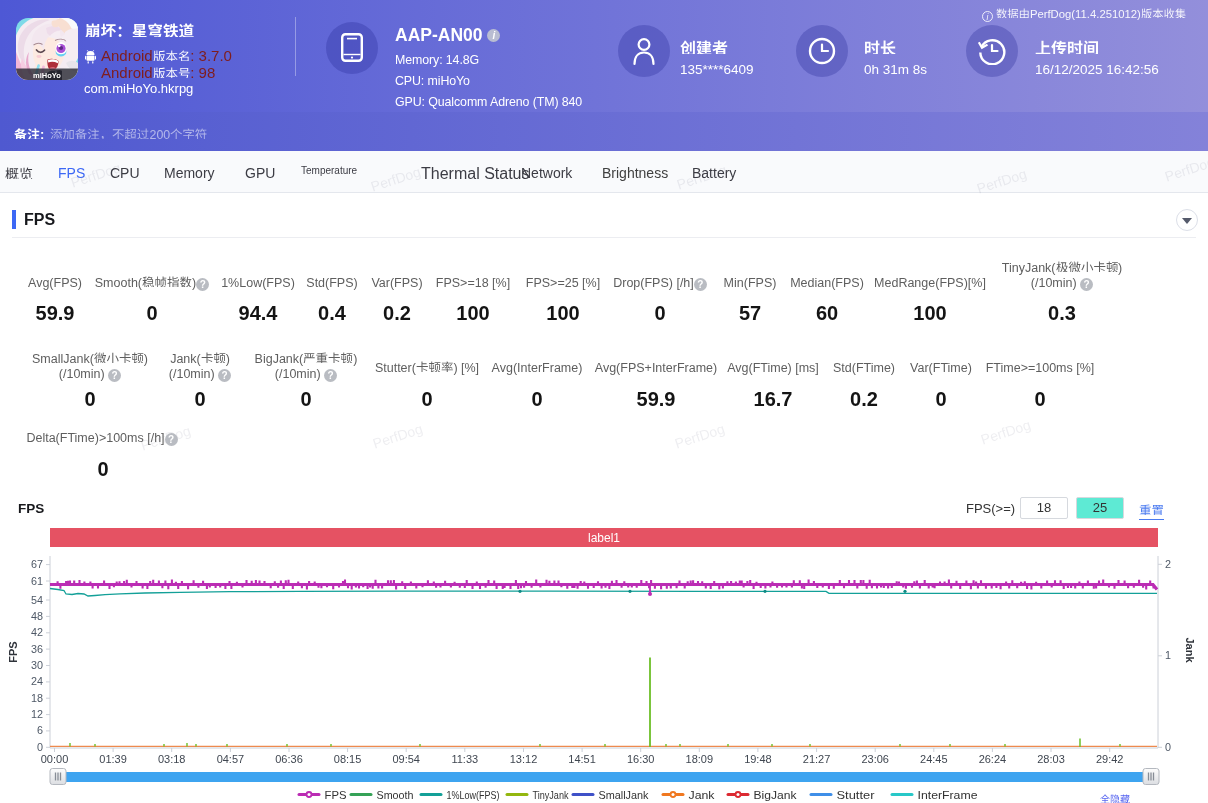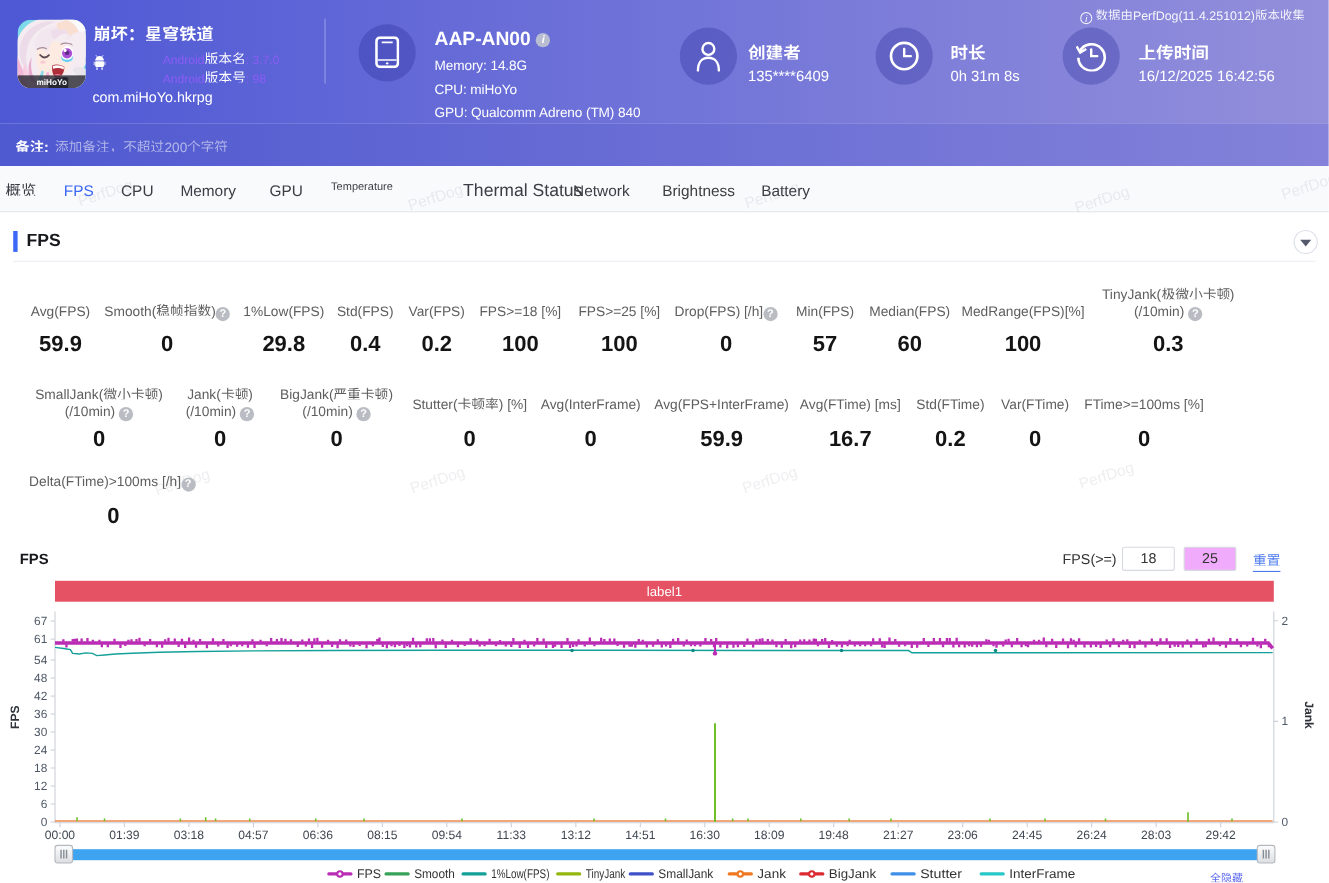--- a/index.html
+++ b/index.html
@@ -75,21 +75,21 @@
       </svg></div>
     <svg class="abs" style="left:85px;top:50px" width="11" height="14" viewBox="0 0 11 14" fill="#fff">
 <path d="M2.2 0.2 L3.2 1.6 M8.8 0.2 L7.8 1.6" stroke="#fff" stroke-width="0.8"></path>
 <path d="M1.5 5 A4 4 0 0 1 9.5 5 Z"></path>
 <rect x="1.5" y="5.6" width="8" height="5.2" rx="1"></rect>
 <rect x="0" y="5.8" width="1" height="3.6" rx="0.5"></rect>
 <rect x="10" y="5.8" width="1" height="3.6" rx="0.5"></rect>
 <rect x="2.6" y="11.2" width="1.2" height="2.4" rx="0.6"></rect>
 <rect x="7.2" y="11.2" width="1.2" height="2.4" rx="0.6"></rect>
 </svg>
-    <div class="abs" style="left:101px;top:47px;font-size:11px;color:#8b5cf6;line-height:17px;margin-left:47px;">Android<svg style="vertical-align:baseline;" width="37.50" height="11.00" viewBox="0 -880 3000 880" fill="#ffffff">
+    <div class="abs" style="left:101px;top:47px;font-size:15px;color:#7f1d1d;line-height:17px;">Android<svg style="vertical-align:baseline;" width="37.50" height="11.00" viewBox="0 -880 3000 880" fill="#ffffff">
         <g transform="scale(1,-1)">
           <path transform="translate(0,0)" d="M105 820V422C105 271 96 91 30 -37C47 -47 72 -69 84 -83C143 20 164 151 171 283H309V-79H378V351H173L174 423V496H439V563H351V842H282V563H174V820ZM852 479C830 365 792 268 743 188C694 272 659 371 636 479ZM483 772V427C483 278 474 90 397 -43C415 -52 444 -72 457 -85C543 58 555 259 555 427V479H576C602 345 642 226 700 128C646 61 583 11 514 -21C530 -35 549 -64 559 -82C627 -47 689 2 742 65C789 3 845 -46 912 -82C923 -63 946 -36 963 -22C893 11 834 60 786 123C857 228 908 365 932 539L887 551L875 548H555V712C692 723 841 742 948 768L901 832C800 806 630 784 483 772Z"></path>
           <path transform="translate(1000,0)" d="M460 839V629H65V553H367C294 383 170 221 37 140C55 125 80 98 92 79C237 178 366 357 444 553H460V183H226V107H460V-80H539V107H772V183H539V553H553C629 357 758 177 906 81C920 102 946 131 965 146C826 226 700 384 628 553H937V629H539V839Z"></path>
           <path transform="translate(2000,0)" d="M263 529C314 494 373 446 417 406C300 344 171 299 47 273C61 256 79 224 86 204C141 217 197 233 252 253V-79H327V-27H773V-79H849V340H451C617 429 762 553 844 713L794 744L781 740H427C451 768 473 797 492 826L406 843C347 747 233 636 69 559C87 546 111 519 122 501C217 550 296 609 361 671H733C674 583 587 508 487 445C440 486 374 536 321 572ZM773 42H327V271H773Z"></path>
         </g>
       </svg>: 3.7.0<br>Android<svg style="vertical-align:baseline;" width="37.50" height="11.00" viewBox="0 -880 3000 880" fill="#ffffff">
         <g transform="scale(1,-1)">
           <path transform="translate(0,0)" d="M105 820V422C105 271 96 91 30 -37C47 -47 72 -69 84 -83C143 20 164 151 171 283H309V-79H378V351H173L174 423V496H439V563H351V842H282V563H174V820ZM852 479C830 365 792 268 743 188C694 272 659 371 636 479ZM483 772V427C483 278 474 90 397 -43C415 -52 444 -72 457 -85C543 58 555 259 555 427V479H576C602 345 642 226 700 128C646 61 583 11 514 -21C530 -35 549 -64 559 -82C627 -47 689 2 742 65C789 3 845 -46 912 -82C923 -63 946 -36 963 -22C893 11 834 60 786 123C857 228 908 365 932 539L887 551L875 548H555V712C692 723 841 742 948 768L901 832C800 806 630 784 483 772Z"></path>
           <path transform="translate(1000,0)" d="M460 839V629H65V553H367C294 383 170 221 37 140C55 125 80 98 92 79C237 178 366 357 444 553H460V183H226V107H460V-80H539V107H772V183H539V553H553C629 357 758 177 906 81C920 102 946 131 965 146C826 226 700 384 628 553H937V629H539V839Z"></path>
           <path transform="translate(2000,0)" d="M260 732H736V596H260ZM185 799V530H815V799ZM63 440V371H269C249 309 224 240 203 191H727C708 75 688 19 663 -1C651 -9 639 -10 615 -10C587 -10 514 -9 444 -2C458 -23 468 -52 470 -74C539 -78 605 -79 639 -77C678 -76 702 -70 726 -50C763 -18 788 57 812 225C814 236 816 259 816 259H315L352 371H933V440Z"></path>
@@ -220,21 +220,21 @@
     <div class="lbl" style="left:77px;top:276px;width:150px">Smooth(<svg style="vertical-align:baseline;" width="50.00" height="11.00" viewBox="0 -880 4000 880" fill="#5e5e5e">
         <g transform="scale(1,-1)">
           <path transform="translate(0,0)" d="M491 187V22C491 -46 512 -64 596 -64C614 -64 721 -64 739 -64C807 -64 827 -37 834 71C815 76 787 86 772 96C769 8 763 -3 732 -3C709 -3 621 -3 604 -3C565 -3 559 1 559 23V187ZM590 214C628 175 672 121 693 86L748 120C726 154 680 206 643 244ZM810 175C845 113 884 28 899 -22L963 1C945 51 905 133 869 194ZM401 187C381 132 346 51 313 1L372 -31C404 23 436 104 459 160ZM534 845C502 771 440 682 349 617C364 607 384 584 394 568L424 592V552H814V469H438V409H814V323H411V260H883V615H752C782 655 813 703 835 746L789 776L777 772H572C584 792 595 813 604 833ZM449 615C481 646 509 678 533 712H739C721 679 697 643 675 615ZM333 832C269 801 161 772 66 753C75 736 86 711 89 695C124 701 160 708 197 716V553H56V483H186C151 370 91 239 33 167C47 148 66 116 74 94C117 154 162 248 197 345V-81H267V369C294 323 323 268 336 238L384 301C367 326 294 429 267 460V483H382V553H267V733C309 744 348 757 381 772Z"></path>
           <path transform="translate(1000,0)" d="M704 59C777 20 869 -40 914 -82L956 -28C910 13 816 69 743 106ZM656 457V278C656 179 632 55 391 -21C405 -36 426 -63 435 -80C686 12 727 153 727 278V457ZM486 594V124H551V528H828V126H896V594H722V682H947V750H722V838H649V594ZM76 650V126H135V582H212V-80H276V582H356V210C356 202 354 200 348 199C340 199 321 199 297 200C307 182 316 152 318 133C353 133 376 135 393 147C411 159 415 180 415 208V650H276V839H212V650Z"></path>
           <path transform="translate(2000,0)" d="M837 781C761 747 634 712 515 687V836H441V552C441 465 472 443 588 443C612 443 796 443 821 443C920 443 945 476 956 610C935 614 903 626 887 637C881 529 872 511 817 511C777 511 622 511 592 511C527 511 515 518 515 552V625C645 650 793 684 894 725ZM512 134H838V29H512ZM512 195V295H838V195ZM441 359V-79H512V-33H838V-75H912V359ZM184 840V638H44V567H184V352L31 310L53 237L184 276V8C184 -6 178 -10 165 -11C152 -11 111 -11 65 -10C74 -30 85 -61 88 -79C155 -80 195 -77 222 -66C248 -54 257 -34 257 9V298L390 339L381 409L257 373V567H376V638H257V840Z"></path>
           <path transform="translate(3000,0)" d="M443 821C425 782 393 723 368 688L417 664C443 697 477 747 506 793ZM88 793C114 751 141 696 150 661L207 686C198 722 171 776 143 815ZM410 260C387 208 355 164 317 126C279 145 240 164 203 180C217 204 233 231 247 260ZM110 153C159 134 214 109 264 83C200 37 123 5 41 -14C54 -28 70 -54 77 -72C169 -47 254 -8 326 50C359 30 389 11 412 -6L460 43C437 59 408 77 375 95C428 152 470 222 495 309L454 326L442 323H278L300 375L233 387C226 367 216 345 206 323H70V260H175C154 220 131 183 110 153ZM257 841V654H50V592H234C186 527 109 465 39 435C54 421 71 395 80 378C141 411 207 467 257 526V404H327V540C375 505 436 458 461 435L503 489C479 506 391 562 342 592H531V654H327V841ZM629 832C604 656 559 488 481 383C497 373 526 349 538 337C564 374 586 418 606 467C628 369 657 278 694 199C638 104 560 31 451 -22C465 -37 486 -67 493 -83C595 -28 672 41 731 129C781 44 843 -24 921 -71C933 -52 955 -26 972 -12C888 33 822 106 771 198C824 301 858 426 880 576H948V646H663C677 702 689 761 698 821ZM809 576C793 461 769 361 733 276C695 366 667 468 648 576Z"></path>
         </g>
       </svg>)<span class="q">?</span></div>
     <div class="val" style="left:92px;top:302px;width:120px">0</div>
     <div class="lbl" style="left:183px;top:276px;width:150px">1%Low(FPS)</div>
-    <div class="val" style="left:198px;top:302px;width:120px">29.8</div>
+    <div class="val" style="left:198px;top:302px;width:120px">94.4</div>
     <div class="lbl" style="left:257px;top:276px;width:150px">Std(FPS)</div>
     <div class="val" style="left:272px;top:302px;width:120px">0.4</div>
     <div class="lbl" style="left:322px;top:276px;width:150px">Var(FPS)</div>
     <div class="val" style="left:337px;top:302px;width:120px">0.2</div>
     <div class="lbl" style="left:398px;top:276px;width:150px">FPS&gt;=18 [%]</div>
     <div class="val" style="left:413px;top:302px;width:120px">100</div>
     <div class="lbl" style="left:488px;top:276px;width:150px">FPS&gt;=25 [%]</div>
     <div class="val" style="left:503px;top:302px;width:120px">100</div>
     <div class="lbl" style="left:585px;top:276px;width:150px">Drop(FPS) [/h]<span class="q">?</span></div>
     <div class="val" style="left:600px;top:302px;width:120px">0</div>
@@ -297,21 +297,21 @@
     <div class="val" style="left:804px;top:388px;width:120px">0.2</div>
     <div class="lbl" style="left:856px;top:361px;width:170px">Var(FTime)</div>
     <div class="val" style="left:881px;top:388px;width:120px">0</div>
     <div class="lbl" style="left:955px;top:361px;width:170px">FTime&gt;=100ms [%]</div>
     <div class="val" style="left:980px;top:388px;width:120px">0</div>
     <div class="lbl" style="left:2px;top:431px;width:200px">Delta(FTime)&gt;100ms [/h]<span class="q">?</span></div>
     <div class="val" style="left:43px;top:458px;width:120px">0</div>
     <div class="abs" style="left:18px;top:501px;font-size:13.5px;font-weight:bold;color:#17181c">FPS</div>
     <div class="abs" style="left:966px;top:501px;font-size:13px;color:#333">FPS(&gt;=)</div>
     <div class="abs" style="left:1020px;top:497px;width:48px;height:22px;border:1px solid #d6d9de;border-radius:2px;background:#fff;font-size:13px;color:#333;text-align:center;line-height:20px">18</div>
-    <div class="abs" style="left:1076px;top:497px;width:48px;height:22px;border:1px solid #d6d9de;border-radius:2px;background:#f0abfc;font-size:13px;color:#333;text-align:center;line-height:20px">25</div>
+    <div class="abs" style="left:1076px;top:497px;width:48px;height:22px;border:1px solid #d6d9de;border-radius:2px;background:#5eead4;font-size:13px;color:#333;text-align:center;line-height:20px">25</div>
     <div class="abs" style="left:1139px;top:501px;border-bottom:1px solid #4a7af0"><svg style="vertical-align:baseline;" width="25.00" height="11.00" viewBox="0 -880 2000 880" fill="#4a7af0">
         <g transform="scale(1,-1)">
           <path transform="translate(0,0)" d="M159 540V229H459V160H127V100H459V13H52V-48H949V13H534V100H886V160H534V229H848V540H534V601H944V663H534V740C651 749 761 761 847 776L807 834C649 806 366 787 133 781C140 766 148 739 149 722C247 724 354 728 459 734V663H58V601H459V540ZM232 360H459V284H232ZM534 360H772V284H534ZM232 486H459V411H232ZM534 486H772V411H534Z"></path>
           <path transform="translate(1000,0)" d="M651 748H820V658H651ZM417 748H582V658H417ZM189 748H348V658H189ZM190 427V6H57V-50H945V6H808V427H495L509 486H922V545H520L531 603H895V802H117V603H454L446 545H68V486H436L424 427ZM262 6V68H734V6ZM262 275H734V217H262ZM262 320V376H734V320ZM262 172H734V113H262Z"></path>
         </g>
       </svg></div>
     <svg class="abs" style="left:0;top:0" width="1208" height="803" viewBox="0 0 1208 803">
       <rect x="50" y="528" width="1108" height="19" fill="#e55263"></rect>
       <text x="604" y="541.5" text-anchor="middle" font-size="12" fill="#fff">label1</text>
       <path d="M50 556 L50 748 M1158 556 L1158 748 M50 748 L1158 748" stroke="#ccd0d8" fill="none"></path>

